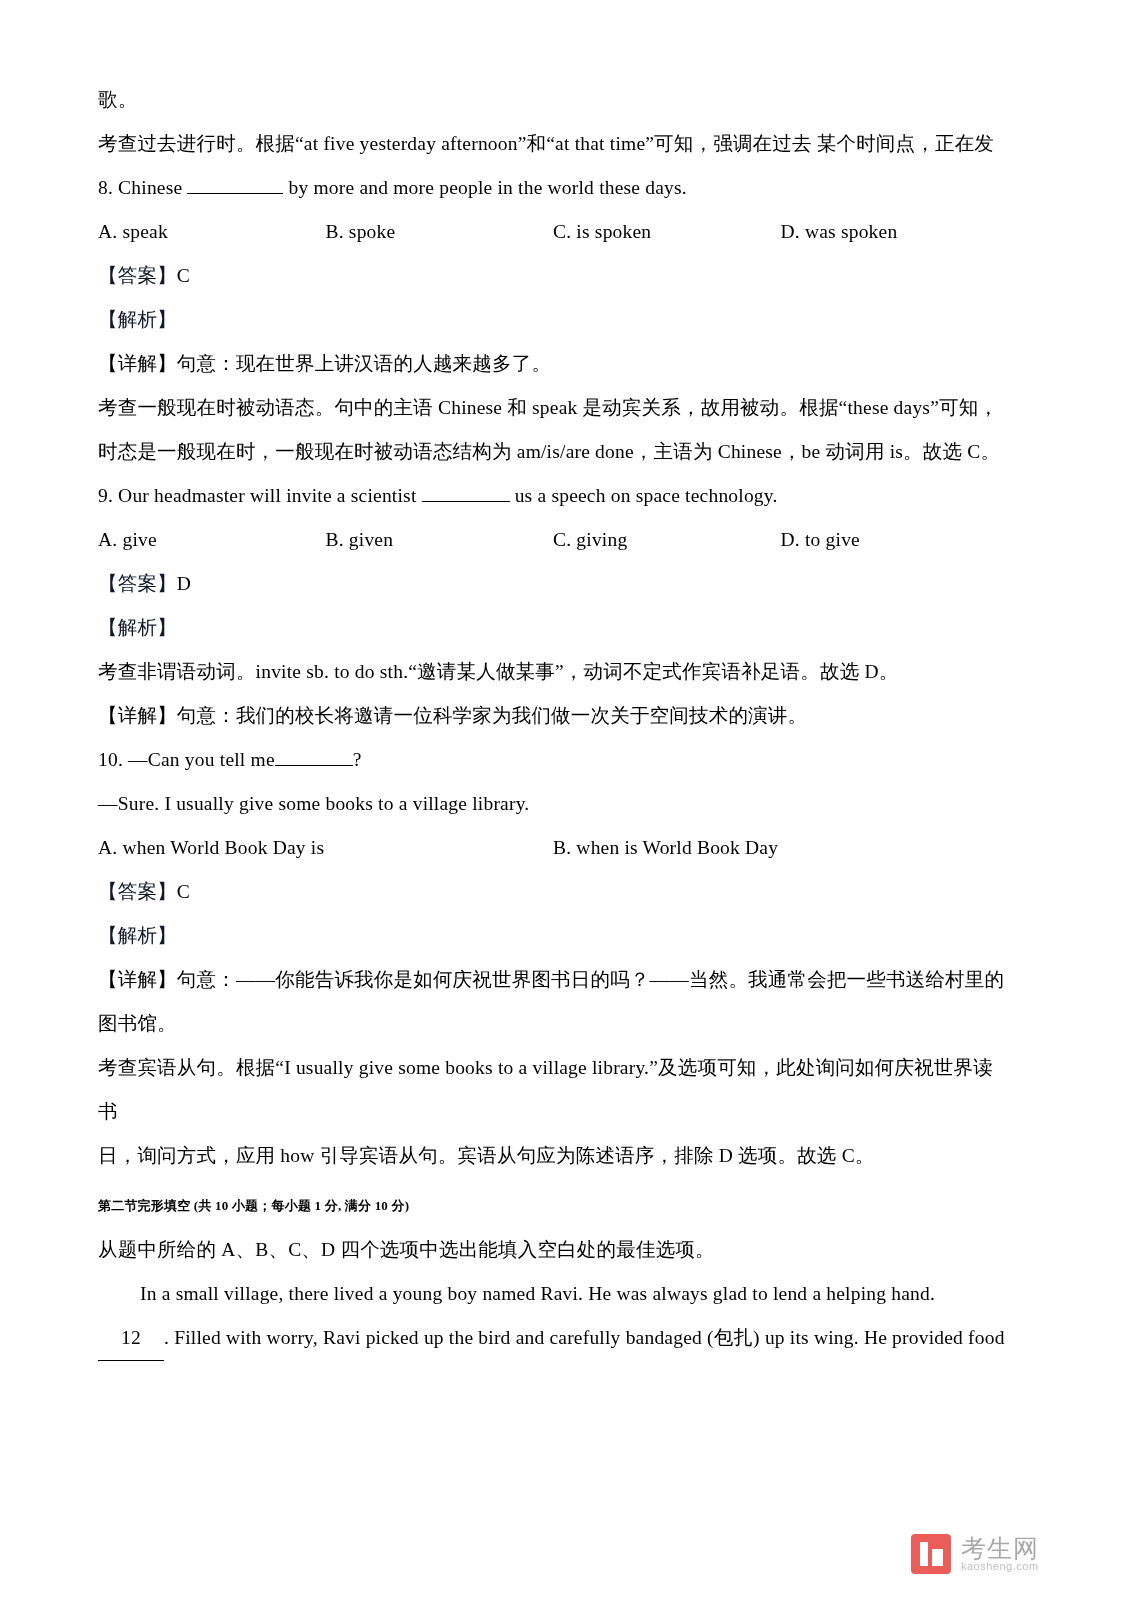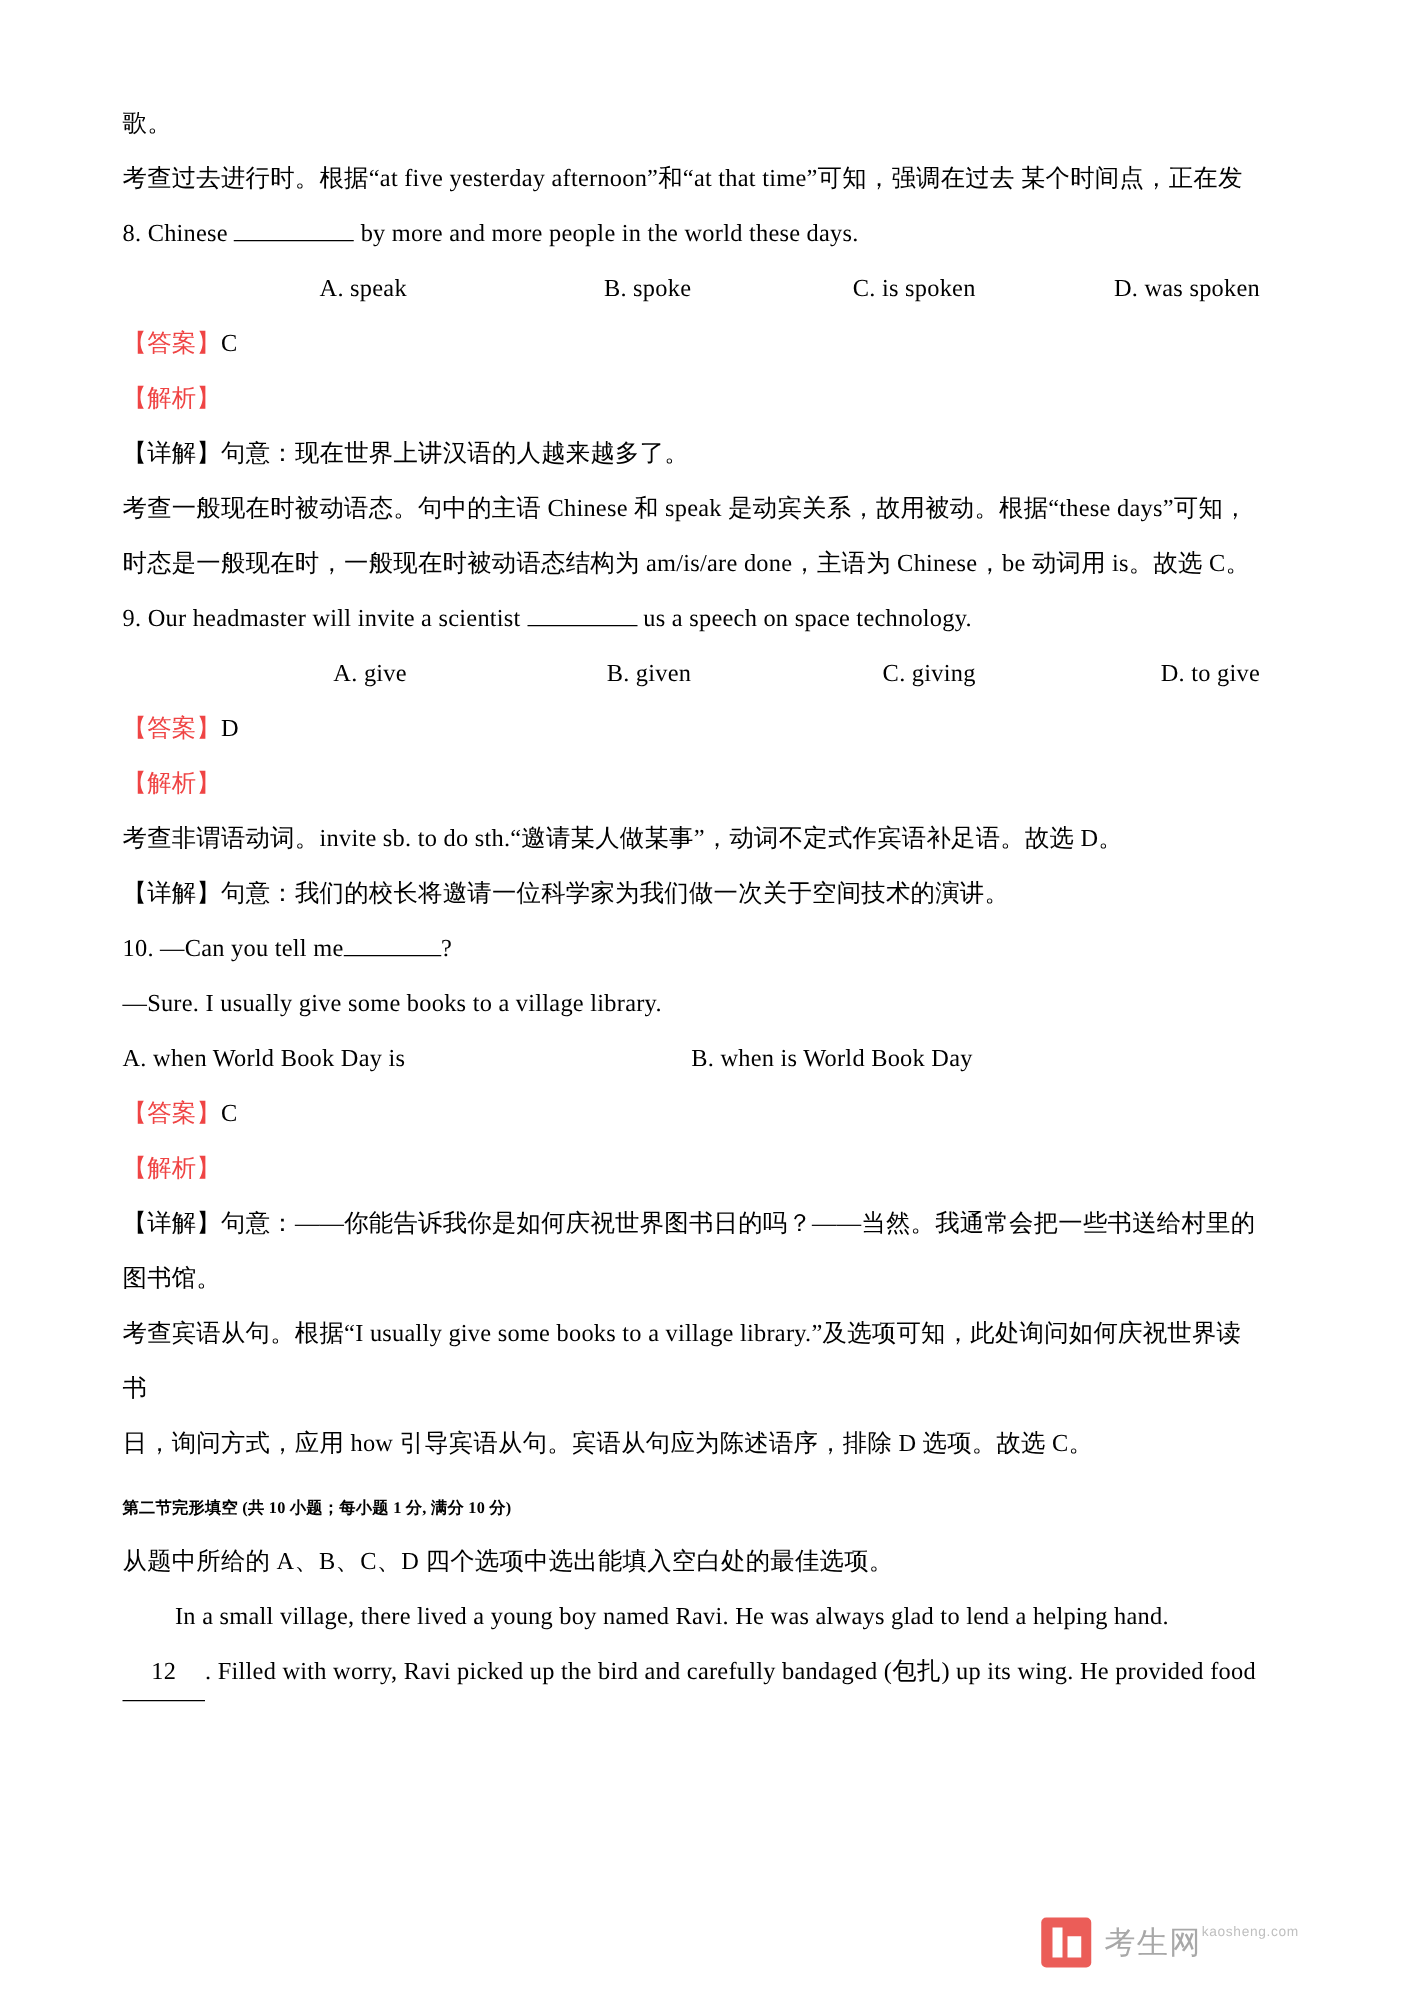--- a/index.html
+++ b/index.html
@@ -28,28 +28,28 @@
     top: 78px;
     width: 910px;
   }
   p {
     margin: 0 0 0 0;
     font-size: 19.5px;
     line-height: 44px;
     letter-spacing: 0.2px;
   }
   .tag {
-    color: #ef4444;
+    color: #0f172a;
   }
   .q-line { }
   .opts {
     display: flex;
     width: 100%;
   }
-  .opt4 { width: 25%; text-align: right; }
+  .opt4 { width: 25%; }
   .opt2 { width: 50%; }
   .para-indent {
     text-indent: 42px;
   }
   .section-title {
     font-weight: bold;
     font-size: 13px;
     line-height: 44px;
     margin-top: 6px;
   }
@@ -92,21 +92,21 @@
   }
   .wm-logo::after {
     content: "";
     position: absolute;
     left: 21px; top: 15px;
     width: 11px; height: 17px;
     background: #ffffff;
   }
   .wm-text {
     display: flex;
-    flex-direction: row;
+    flex-direction: column;
     line-height: 1.05;
   }
   .wm-main {
     font-size: 25px;
     color: #9a9a9a;
     font-family: "Liberation Sans", sans-serif;
     letter-spacing: 1px;
   }
   .wm-sub {
     font-size: 11px;

